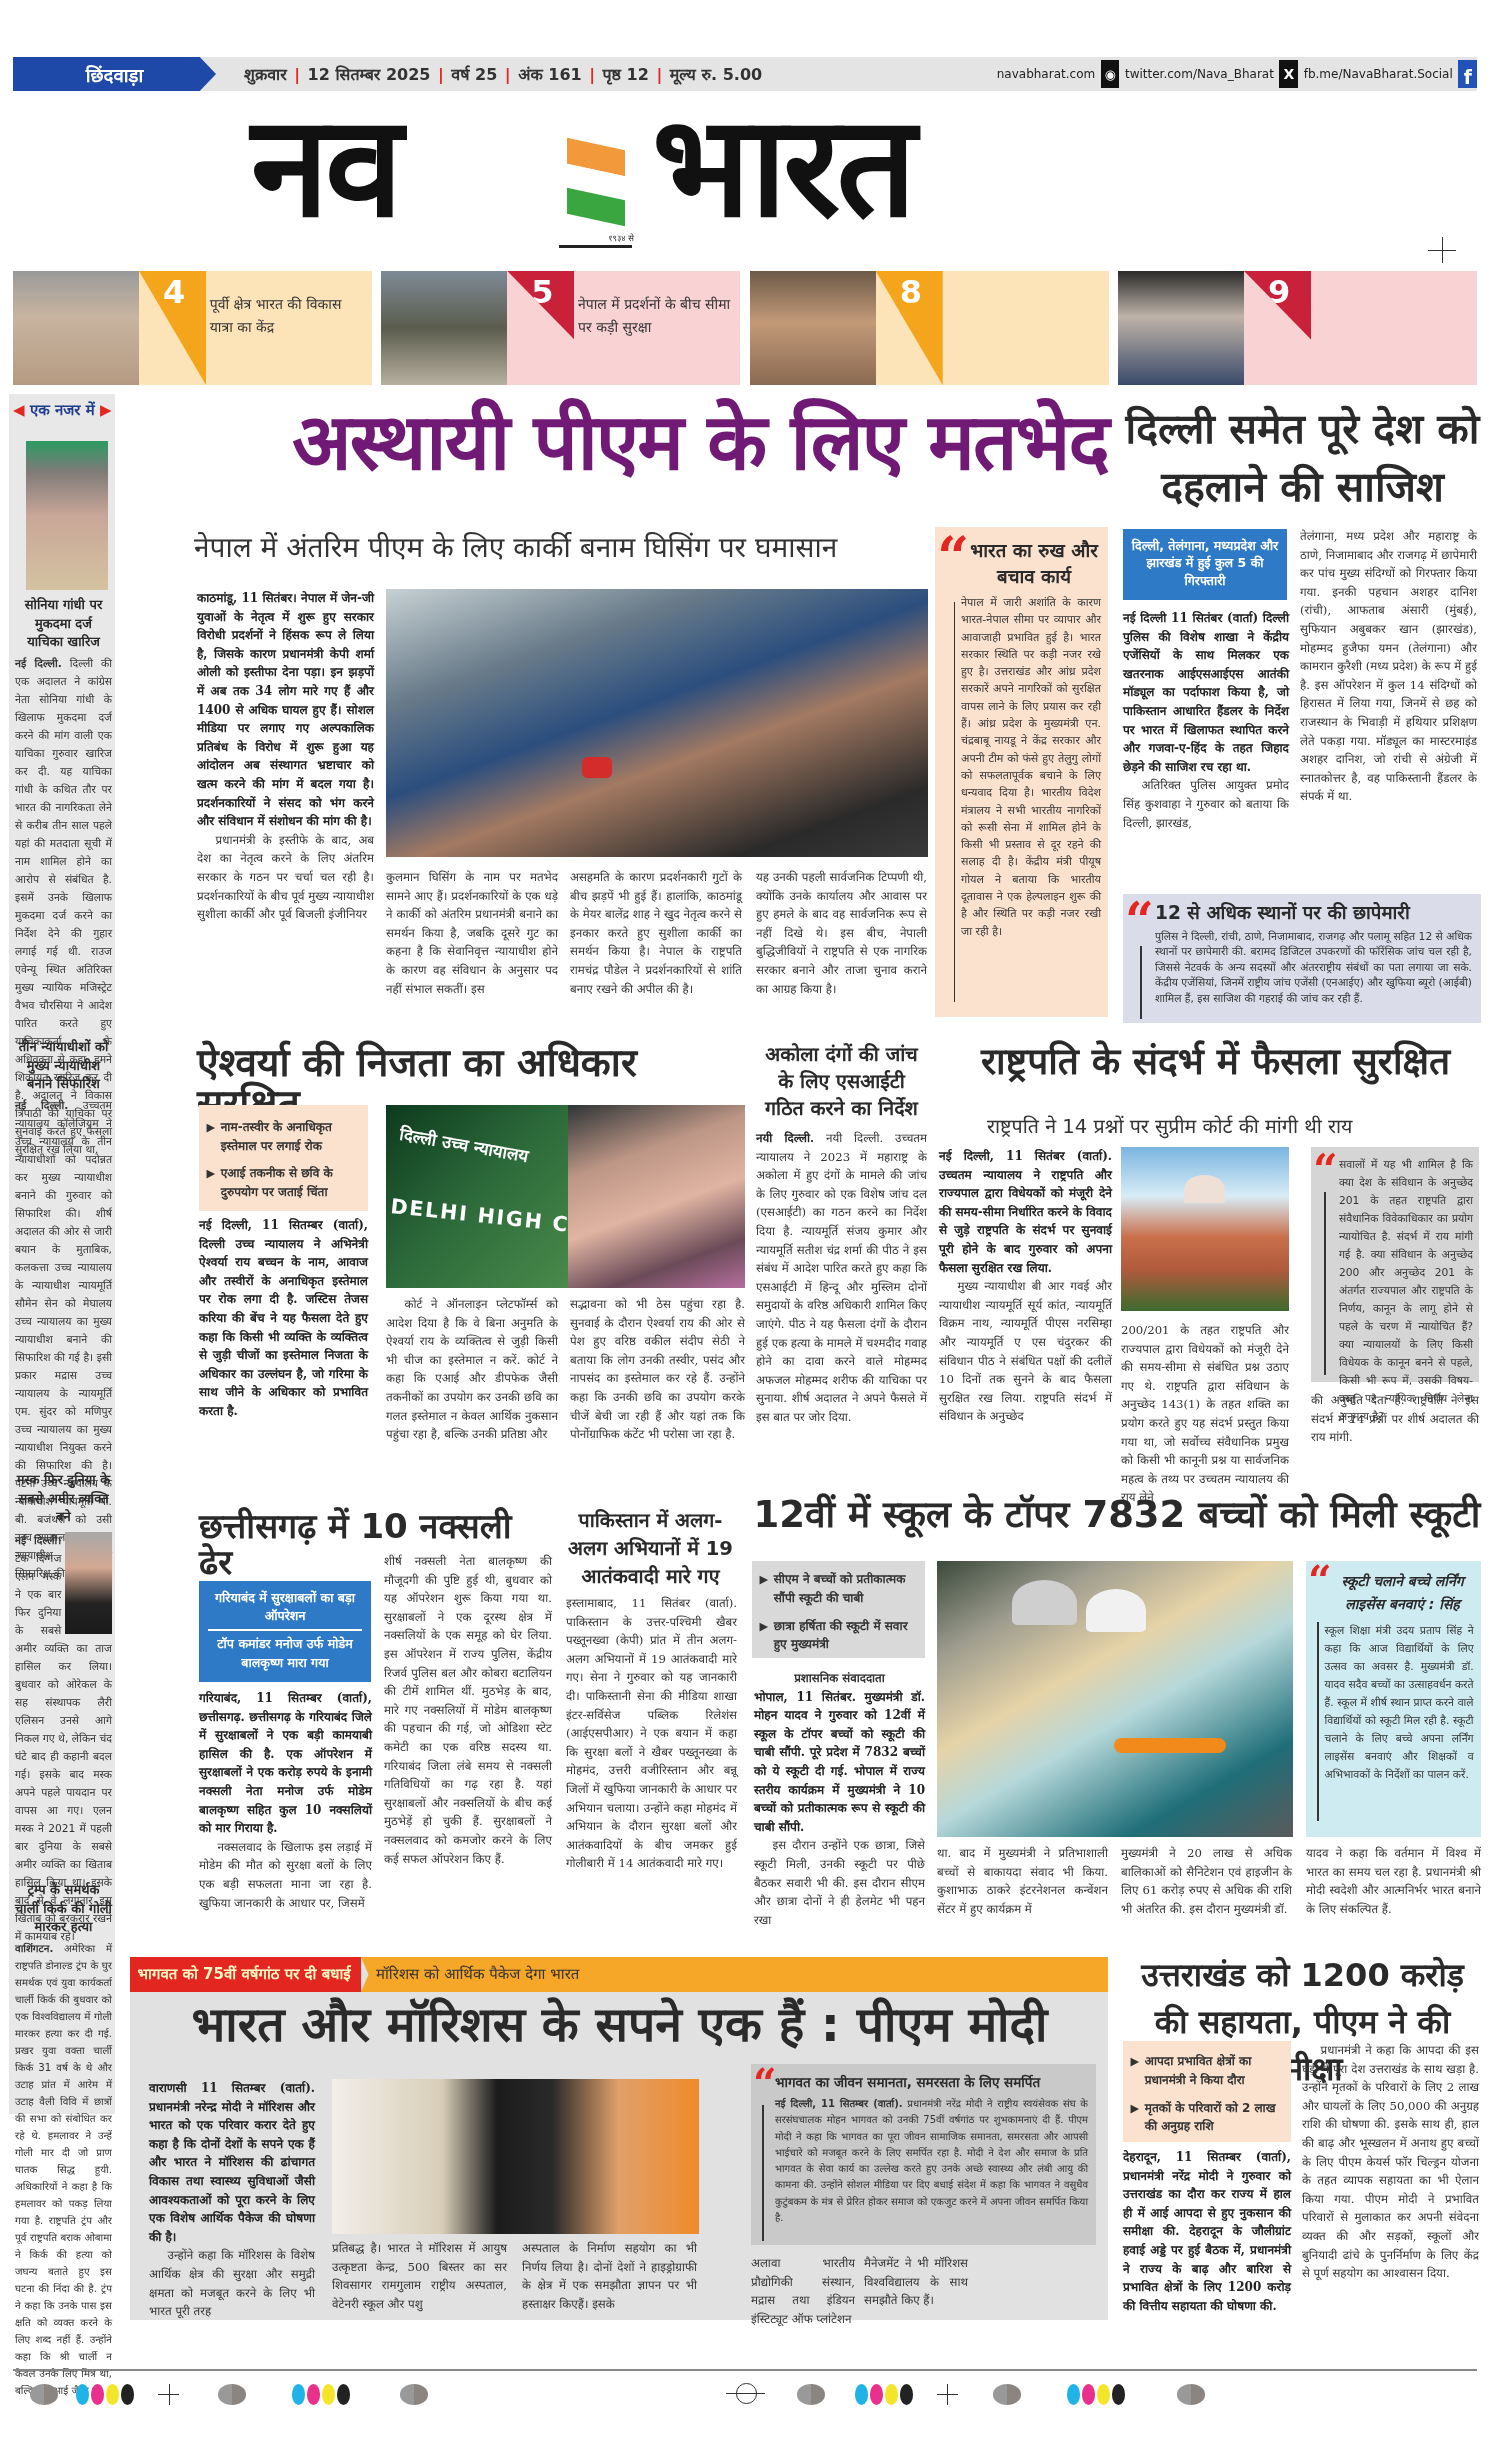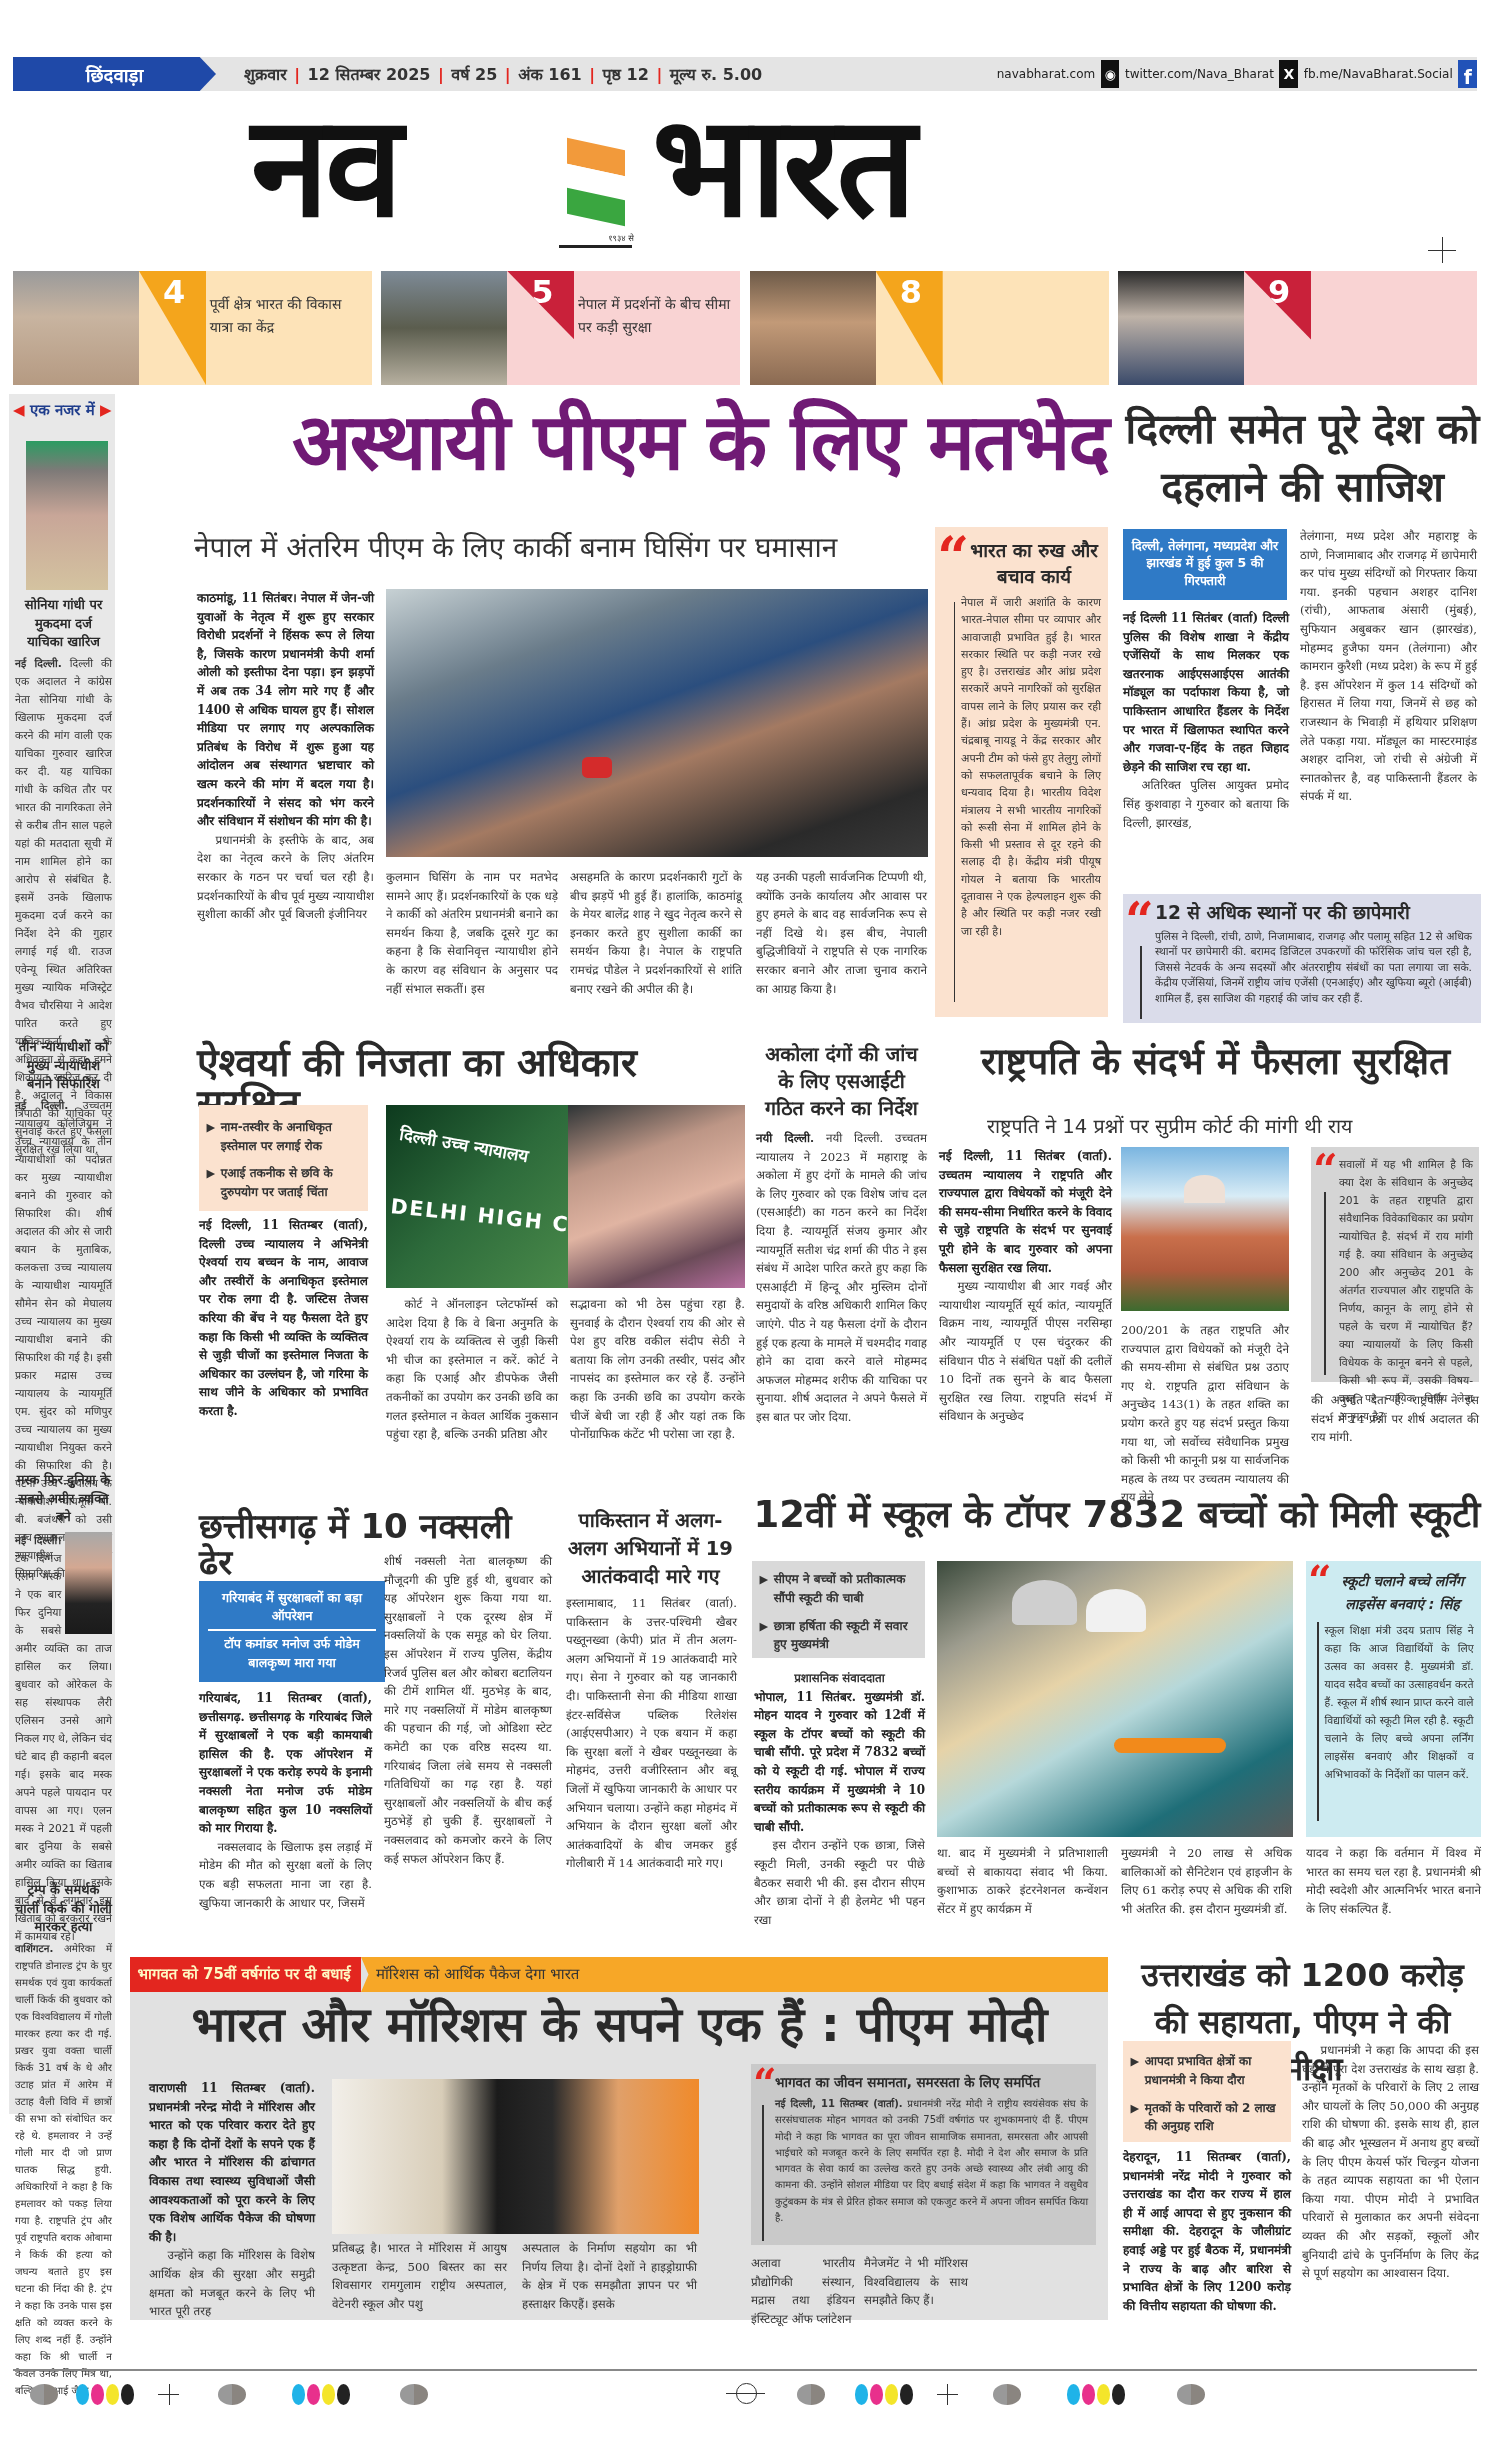--- a/index.html
+++ b/index.html
@@ -176,21 +176,21 @@
 </div>
 <div class="abs body-text" style="left:1121px;top:1321px;width:168px;">200/201 के तहत राष्ट्रपति और राज्यपाल द्वारा विधेयकों को मंजूरी देने की समय-सीमा से संबंधित प्रश्न उठाए गए थे. राष्ट्रपति द्वारा संविधान के अनुच्छेद 143(1) के तहत शक्ति का प्रयोग करते हुए यह संदर्भ प्रस्तुत किया गया था, जो सर्वोच्च संवैधानिक प्रमुख को किसी भी कानूनी प्रश्न या सार्वजनिक महत्व के तथ्य पर उच्चतम न्यायालय की राय लेने</div>
 <div class="abs" style="left:1311px;top:1147px;width:168px;height:235px;background:#d5d5d5;">
   <div class="quote-mark" style="position:absolute;left:1.9px;top:1.9px;font-size:43px;">“</div>
   <div style="position:absolute;left:13px;top:45px;width:1.9px;height:183px;background:#333;"></div>
   <div class="sans-text" style="position:absolute;left:28px;top:9.3px;width:134px;font-size:10.7px;line-height:18px;">सवालों में यह भी शामिल है कि क्या देश के संविधान के अनुच्छेद 201 के तहत राष्ट्रपति द्वारा संवैधानिक विवेकाधिकार का प्रयोग न्यायोचित है. संदर्भ में राय मांगी गई है. क्या संविधान के अनुच्छेद 200 और अनुच्छेद 201 के अंतर्गत राज्यपाल और राष्ट्रपति के निर्णय, कानून के लागू होने से पहले के चरण में न्यायोचित हैं? क्या न्यायालयों के लिए किसी विधेयक के कानून बनने से पहले, किसी भी रूप में, उसकी विषय-वस्तु पर न्यायिक निर्णय लेना अनुमन्य है?</div>
 </div>
 <div class="abs body-text" style="left:1311px;top:1391px;width:168px;">की अनुमति देता है. राष्ट्रपति ने इस संदर्भ में 14 प्रश्नों पर शीर्ष अदालत की राय मांगी.</div>
 
 <div class="abs hd" style="left:199px;top:1509px;width:354px;font-size:34px;">छत्तीसगढ़ में 10 नक्सली ढेर</div>
-<div class="abs" style="left:199px;top:1581px;width:186px;height:101px;background:#2f7ac6;color:#fff;font-weight:bold;font-size:12.6px;line-height:18.6px;text-align:center;padding:7.5px 5.6px;">
+<div class="abs" style="left:199px;top:1581px;width:172px;height:101px;background:#2f7ac6;color:#fff;font-weight:bold;font-size:12.6px;line-height:18.6px;text-align:center;padding:7.5px 5.6px;">
   <div>गरियाबंद में सुरक्षाबलों का बड़ा ऑपरेशन</div>
   <div style="height:1.9px;background:#fff;margin:3.7px 3.7px;"></div>
   <div>टॉप कमांडर मनोज उर्फ मोडेम बालकृष्ण मारा गया</div>
 </div>
 <div class="abs body-text" style="left:199px;top:1689px;width:173px;">
   <b style="font-size:12px;">गरियाबंद, 11 सितम्बर (वार्ता), छत्तीसगढ़. छत्तीसगढ़ के गरियाबंद जिले में सुरक्षाबलों ने एक बड़ी कामयाबी हासिल की है. एक ऑपरेशन में सुरक्षाबलों ने एक करोड़ रुपये के इनामी नक्सली नेता मनोज उर्फ मोडेम बालकृष्ण सहित कुल 10 नक्सलियों को मार गिराया है.</b>
   <p style="text-indent:18.6px">नक्सलवाद के खिलाफ इस लड़ाई में मोडेम की मौत को सुरक्षा बलों के लिए एक बड़ी सफलता माना जा रहा है. खुफिया जानकारी के आधार पर, जिसमें</p>
 </div>
 <div class="abs body-text" style="left:384px;top:1552px;width:168px;">शीर्ष नक्सली नेता बालकृष्ण की मौजूदगी की पुष्टि हुई थी, बुधवार को यह ऑपरेशन शुरू किया गया था. सुरक्षाबलों ने एक दूरस्थ क्षेत्र में नक्सलियों के एक समूह को घेर लिया. इस ऑपरेशन में राज्य पुलिस, केंद्रीय रिजर्व पुलिस बल और कोबरा बटालियन की टीमें शामिल थीं. मुठभेड़ के बाद, मारे गए नक्सलियों में मोडेम बालकृष्ण की पहचान की गई, जो ओडिशा स्टेट कमेटी का एक वरिष्ठ सदस्य था. गरियाबंद जिला लंबे समय से नक्सली गतिविधियों का गढ़ रहा है. यहां सुरक्षाबलों और नक्सलियों के बीच कई मुठभेड़ें हो चुकी हैं. सुरक्षाबलों ने नक्सलवाद को कमजोर करने के लिए कई सफल ऑपरेशन किए हैं.</div>
 

